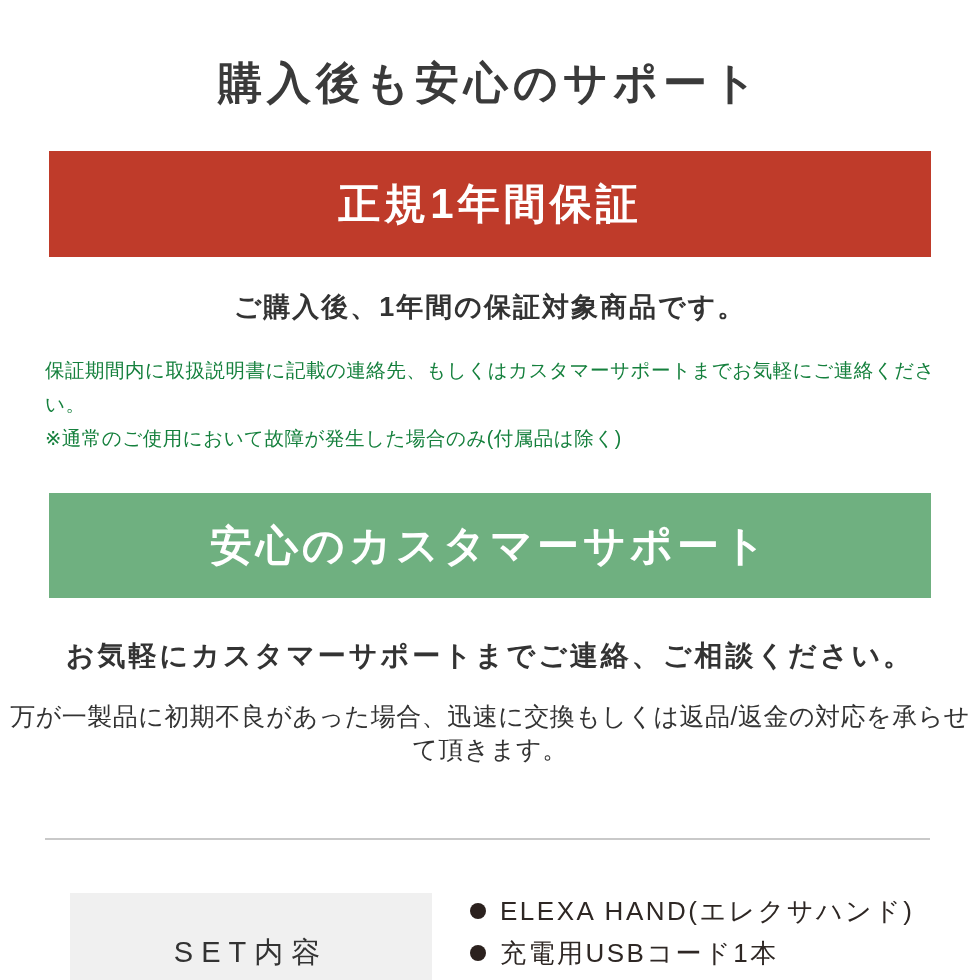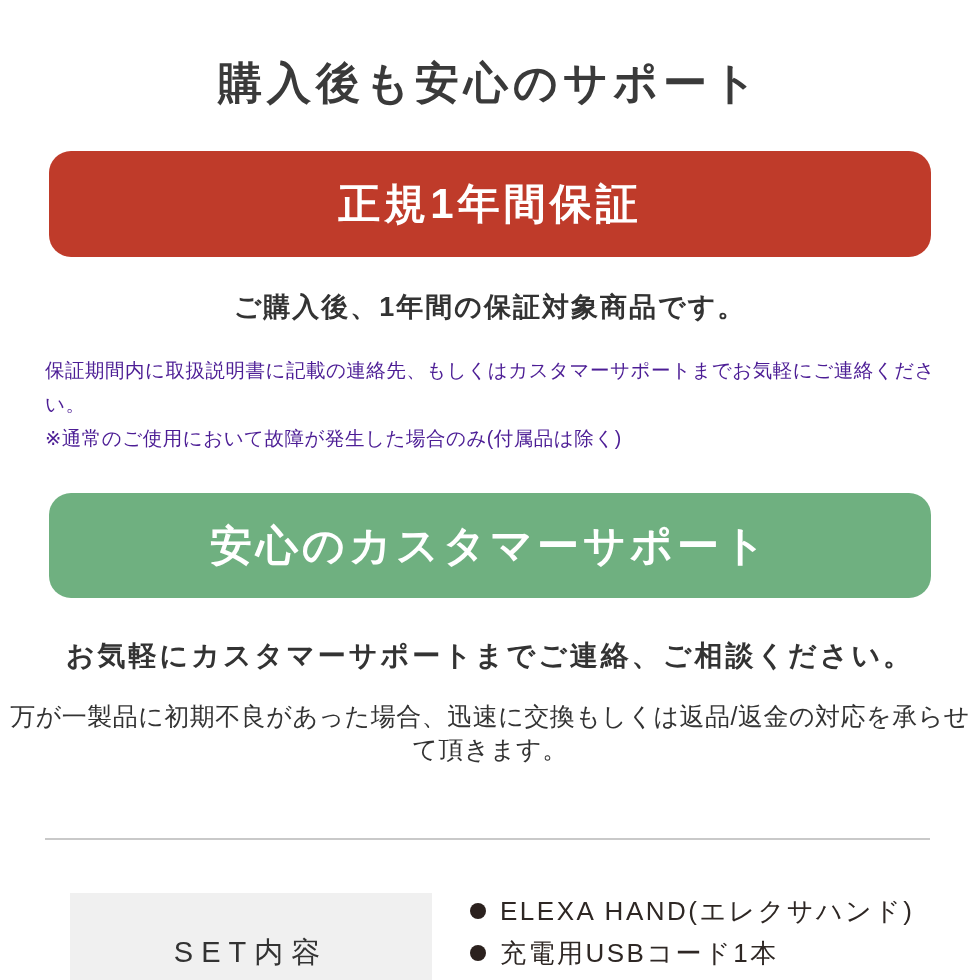--- a/index.html
+++ b/index.html
@@ -26,39 +26,38 @@
   .banner {
     margin: 38px 49px 0 49px;
     height: 106px;
     display: flex;
     align-items: center;
     justify-content: center;
     color: #ffffff;
     font-size: 42px;
     font-weight: bold;
     letter-spacing: 4px;
-    border-radius: 22px;
   }
   .banner.red   { background: #bf3b2a; }
   .banner.green { background: #6fb080; height: 105px; align-items: center; }
 
   .headline {
     margin-top: 32px;
     text-align: center;
     font-size: 27px;
     font-weight: bold;
     letter-spacing: 2px;
     color: #333333;
   }
   .notes {
     margin: 28px 44px 0 45px;
     font-size: 19.5px;
     line-height: 34px;
     letter-spacing: 0.5px;
-    color: #4c1d95;
+    color: #15803d;
   }
   .notes p { margin: 0; }
 
   .support-headline {
     margin-top: 36px;
     text-align: center;
     font-size: 28px;
     font-weight: bold;
     line-height: 44px;
     letter-spacing: 3px;

